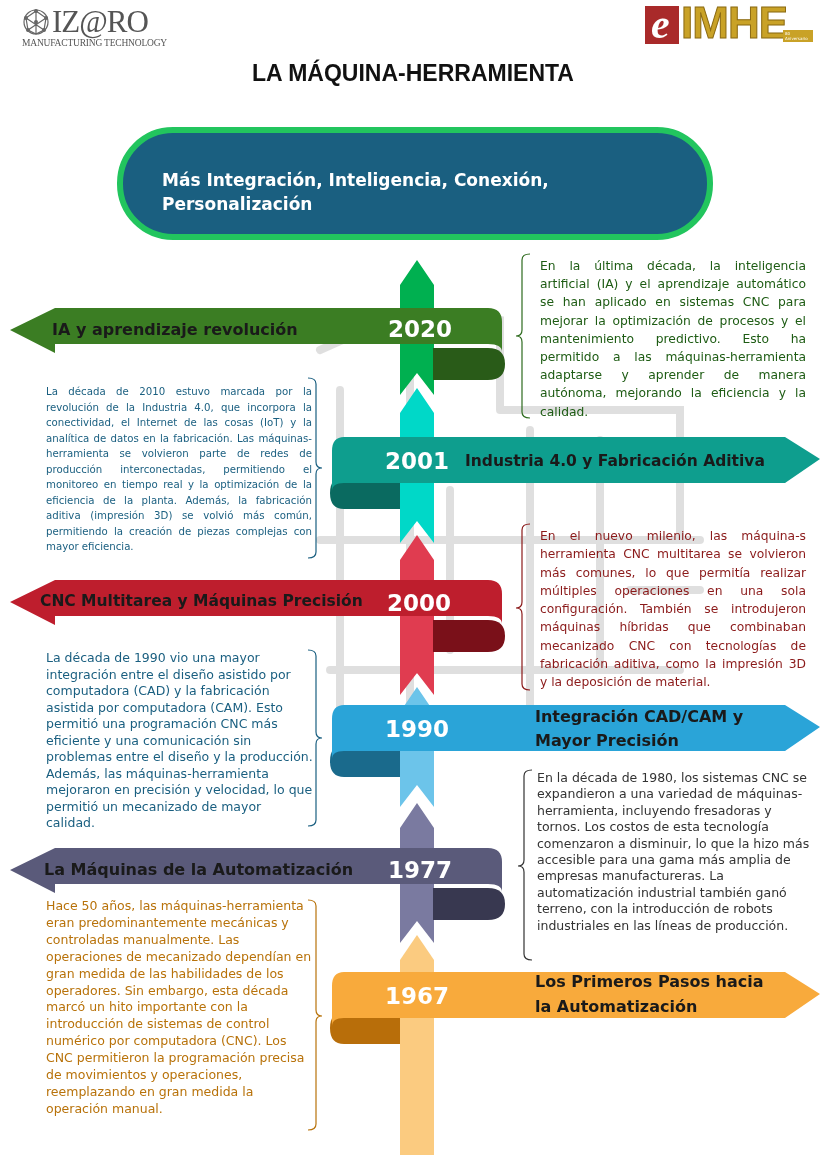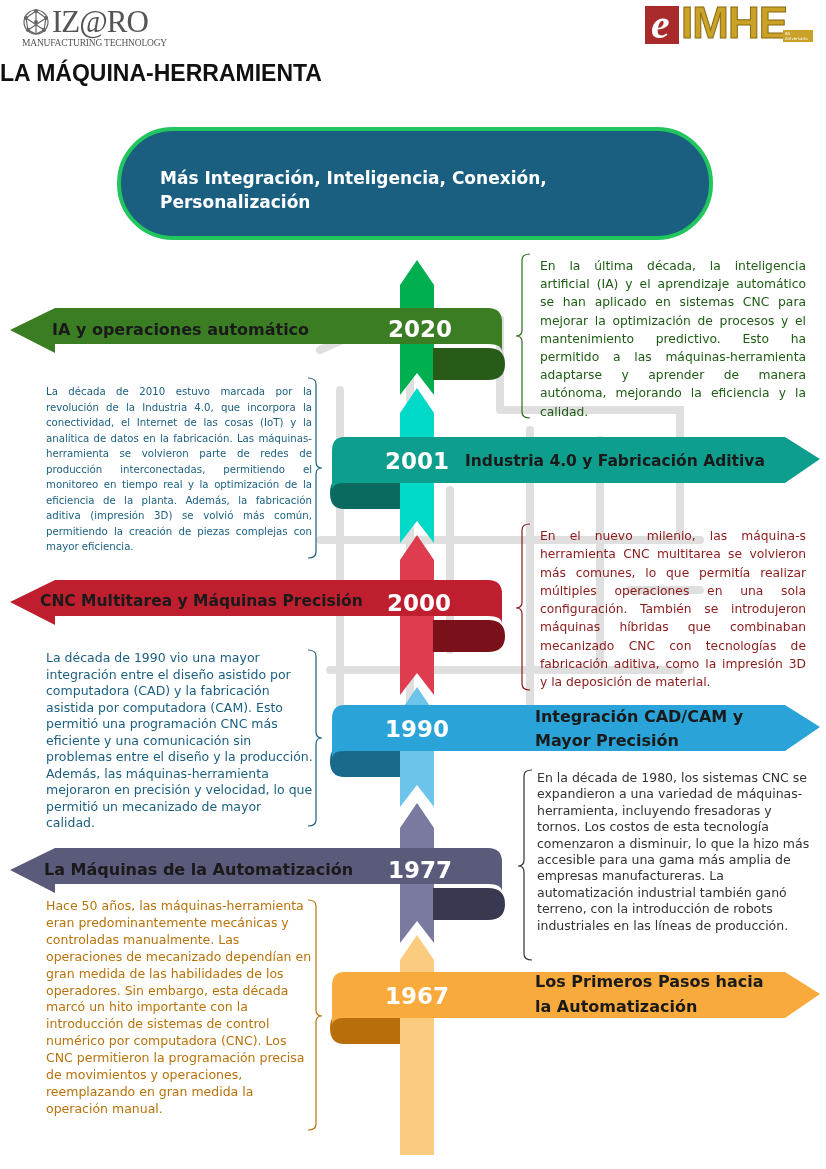--- a/index.html
+++ b/index.html
@@ -16,24 +16,24 @@
   .logo-izaro .mark { position: absolute; left: 0; top: 0; width: 28px; height: 28px; }
   .logo-izaro .name { position: absolute; left: 30px; top: -4px; font-family: "Liberation Serif", serif; font-size: 31px; color: #555; letter-spacing: -1px; }
   .logo-izaro .sub { position: absolute; left: 0; top: 30px; font-family: "Liberation Serif", serif; font-size: 9.5px; color: #555; letter-spacing: -0.2px; white-space: nowrap; }
 
   .logo-imhe { left: 645px; top: 4px; width: 168px; height: 40px; }
   .logo-imhe .e-mark { position: absolute; left: 0; top: 2px; width: 34px; height: 38px; background: #a92a2a; }
   .logo-imhe .e-mark span { position: absolute; left: 6px; top: -6px; font-family: "Liberation Serif", serif; font-style: italic; font-weight: bold; font-size: 42px; color: #fff; }
   .logo-imhe .txt { position: absolute; left: 36px; top: -6px; font-family: "Liberation Sans", sans-serif; font-weight: bold; font-size: 44px; color: #c9a227; letter-spacing: -1px; -webkit-text-stroke: 1px #8b6a12; }
   .logo-imhe .badge { position: absolute; left: 138px; top: 26px; font-size: 4px; background: #c9a227; color: #fff; padding: 1px 2px; }
 
-  .page-title { left: 0; width: 826px; top: 60px; font-family: "Liberation Sans", sans-serif; font-weight: bold; font-size: 23px; color: #111; letter-spacing: 0px; }
+  .page-title { left: 0; width: 826px; top: 60px; text-align: center; font-family: "Liberation Sans", sans-serif; font-weight: bold; font-size: 23px; color: #111; letter-spacing: 0px; }
 
   
-  .header-pill { left: 117px; top: 127px; width: 596px; height: 113px; background: #1a5f80; border: 4px solid #22c55e; border-radius: 56px; }
+  .header-pill { left: 117px; top: 127px; width: 596px; height: 113px; background: #1a5f80; border: 6px solid #22c55e; border-radius: 56px; }
   .header-pill span { position: absolute; left: 39px; top: 35px; width: 520px; font-family: "DejaVu Sans", sans-serif; font-weight: bold; font-size: 17px; line-height: 24px; color: #ffffff; }
 
   
   .banner { position: absolute; }
   .banner svg { position: absolute; left: 0; top: 0; overflow: visible; }
   .banner .year { position: absolute; font-family: "DejaVu Sans", sans-serif; font-weight: bold; font-size: 23px; color: #ffffff; }
   .banner .title { position: absolute; font-family: "DejaVu Sans", sans-serif; font-weight: bold; color: #1a1a1a; }
 
   
   .desc { position: absolute; font-family: "DejaVu Sans", sans-serif; }
@@ -95,21 +95,21 @@
   <path d="M6 573 L23 548 L40 573 L40 688 L23 666 L6 688 Z" fill="#7a7aa0"></path>
 
   <path d="M6 705 L23 680 L40 705 L40 900 L6 900 Z" fill="#fbcb80"></path>
 </svg>
 
 <div class="banner" style="left:10px; top:308px; width:495px; height:72px;">
   <svg width="495" height="72">
     <path d="M423 40 L478 40 Q495 40 495 56 Q495 72 478 72 L423 72 Z" fill="#295b18"></path>
     <path d="M0 22 L45 0 L478 0 Q492 0 492 14 L492 44 Q492 36 478 36 L45 36 L45 45 Z" fill="#3b7d23"></path>
   </svg>
-  <span class="title" style="left:42px; top:12px; font-size:16px;">IA y operaciones automático</span>
+  <span class="title" style="left:42px; top:12px; font-size:16px;">IA y aprendizaje revolución</span>
   <span class="year" style="left:378px; top:8px;">2020</span>
 </div>
 
 <svg class="bracket abs" style="left:516px; top:252px;" width="16" height="168">
   <path d="M14 2 Q6 2 6 8 L6 78 Q6 84 0 84 Q6 84 6 90 L6 160 Q6 166 14 166" fill="none" stroke="#2e6b1e" stroke-width="1.2"></path>
 </svg>
 <div class="desc justify" style="left:540px; top:257px; width:266px; font-size:12.3px; line-height:18.2px; color:#1e5c14;">En la última década, la inteligencia artificial (IA) y el aprendizaje automático se han aplicado en sistemas CNC para mejorar la optimización de procesos y el mantenimiento predictivo. Esto ha permitido a las máquinas-herramienta adaptarse y aprender de manera autónoma, mejorando la eficiencia y la calidad.</div>
 
 <div class="banner" style="left:330px; top:437px; width:490px; height:72px;">
   <svg width="490" height="72">

